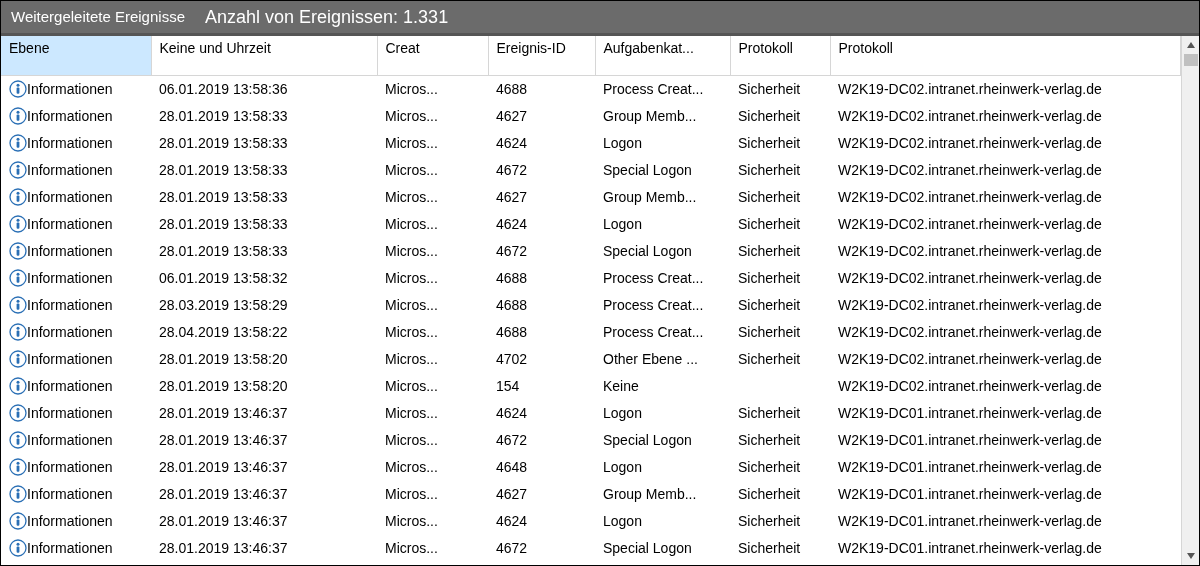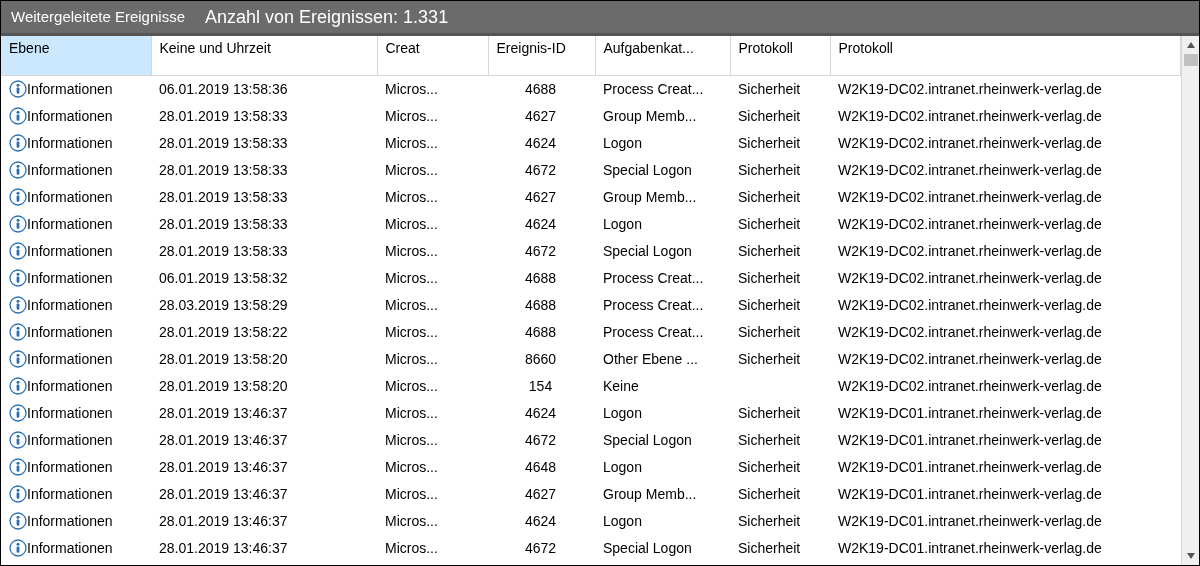--- a/index.html
+++ b/index.html
@@ -65,21 +65,21 @@
   }
   td {
     padding: 3px 8px 3px 8px;
     white-space: nowrap;
     overflow: hidden;
     text-overflow: clip;
     height: 27px;
     vertical-align: middle;
   }
   td.num {
-    text-align: center;
+    text-align: left;
     padding-right: 10px;
   }
   .lvl-cell {
     display: flex;
     align-items: center;
   }
   .info-icon {
     width: 18px;
     height: 18px;
     flex-shrink: 0;
@@ -311,41 +311,41 @@
             <td>
               <div class="lvl-cell">
                 <svg class="info-icon" viewBox="0 0 18 18">
                   <circle cx="9" cy="9" r="8" fill="#ffffff" stroke="#2a6fb5" stroke-width="1.3"></circle>
                   <circle cx="9" cy="5.2" r="1.5" fill="#2a6fb5"></circle>
                   <rect x="7.6" y="7.5" width="2.8" height="6.2" rx="1" fill="#2a6fb5"></rect>
                 </svg>
                 <span>Informationen</span>
               </div>
             </td>
-            <td>28.01.2019 13:58:22</td>
+            <td>28.04.2019 13:58:22</td>
             <td>Micros...</td>
             <td class="num">4688</td>
             <td>Process Creat...</td>
             <td>Sicherheit</td>
             <td>W2K19-DC02.intranet.rheinwerk-verlag.de</td>
           </tr>
           <tr>
             <td>
               <div class="lvl-cell">
                 <svg class="info-icon" viewBox="0 0 18 18">
                   <circle cx="9" cy="9" r="8" fill="#ffffff" stroke="#2a6fb5" stroke-width="1.3"></circle>
                   <circle cx="9" cy="5.2" r="1.5" fill="#2a6fb5"></circle>
                   <rect x="7.6" y="7.5" width="2.8" height="6.2" rx="1" fill="#2a6fb5"></rect>
                 </svg>
                 <span>Informationen</span>
               </div>
             </td>
             <td>28.01.2019 13:58:20</td>
             <td>Micros...</td>
-            <td class="num">8660</td>
+            <td class="num">4702</td>
             <td>Other Ebene ...</td>
             <td>Sicherheit</td>
             <td>W2K19-DC02.intranet.rheinwerk-verlag.de</td>
           </tr>
           <tr>
             <td>
               <div class="lvl-cell">
                 <svg class="info-icon" viewBox="0 0 18 18">
                   <circle cx="9" cy="9" r="8" fill="#ffffff" stroke="#2a6fb5" stroke-width="1.3"></circle>
                   <circle cx="9" cy="5.2" r="1.5" fill="#2a6fb5"></circle>

